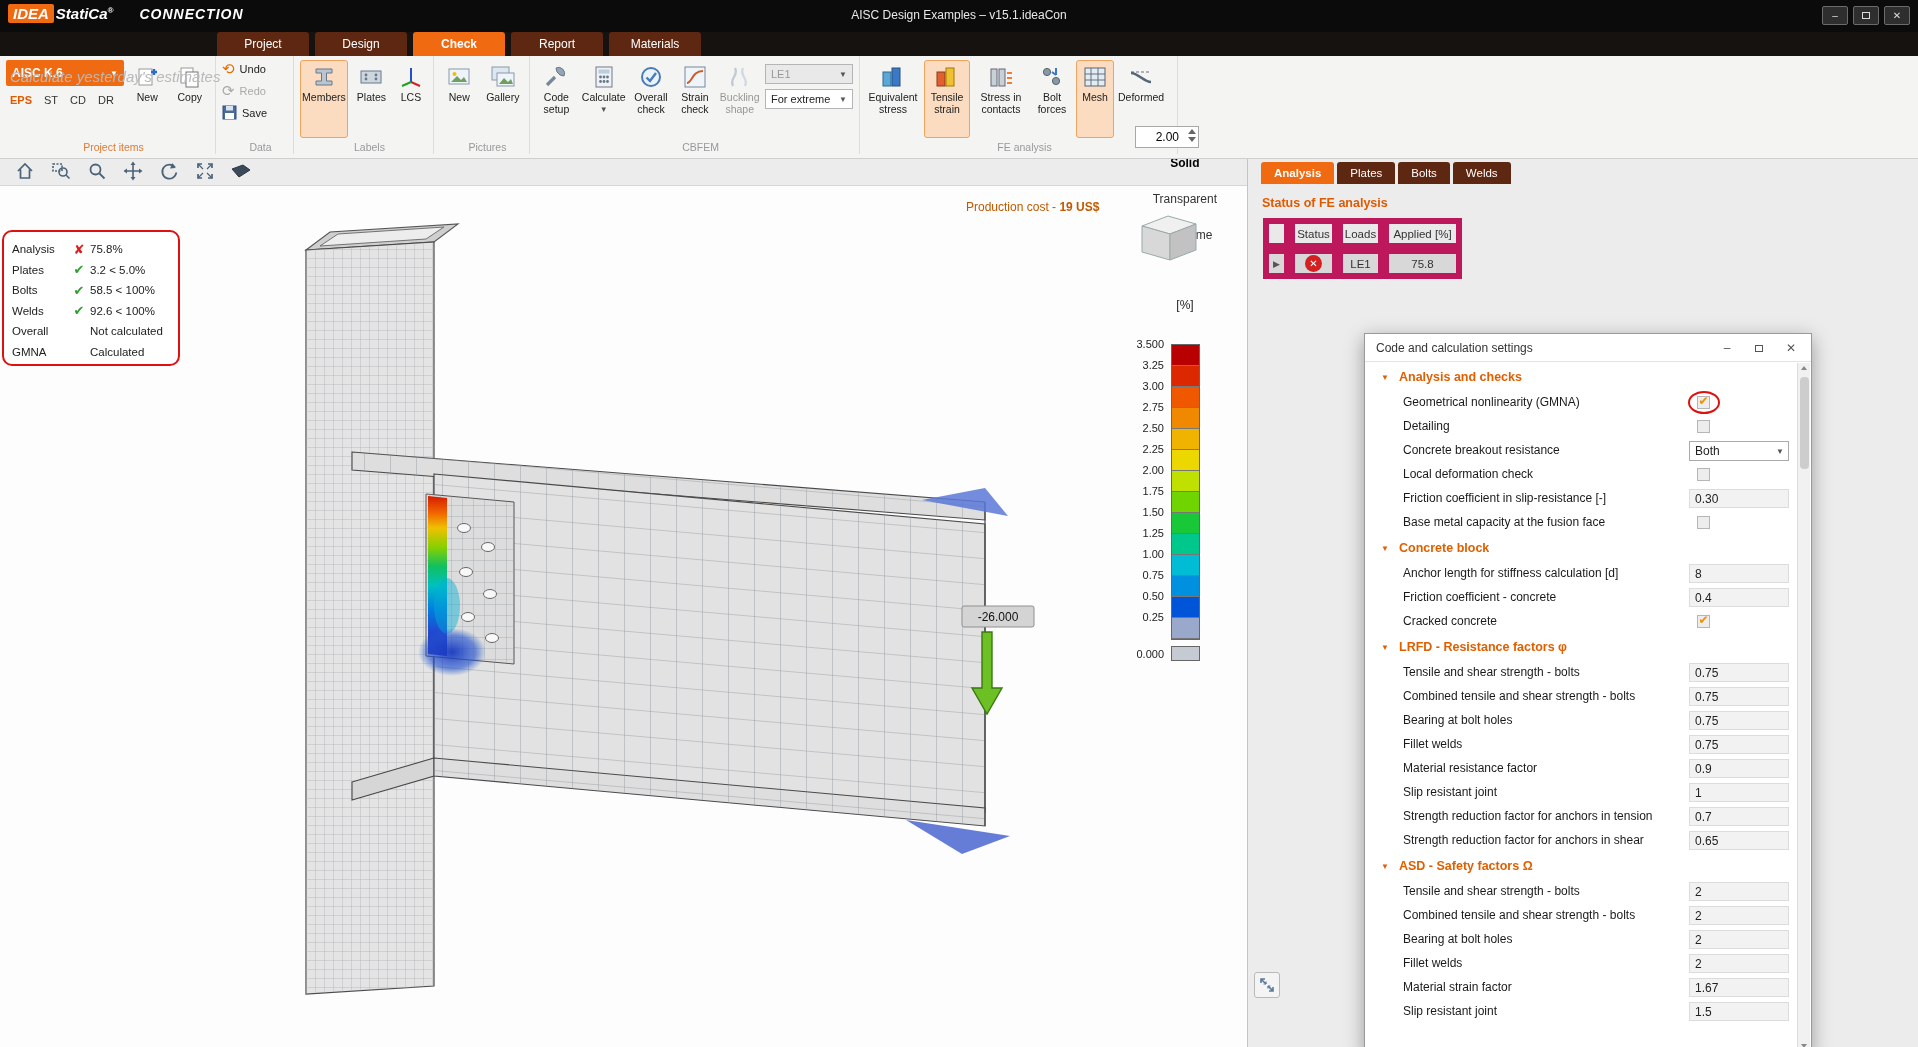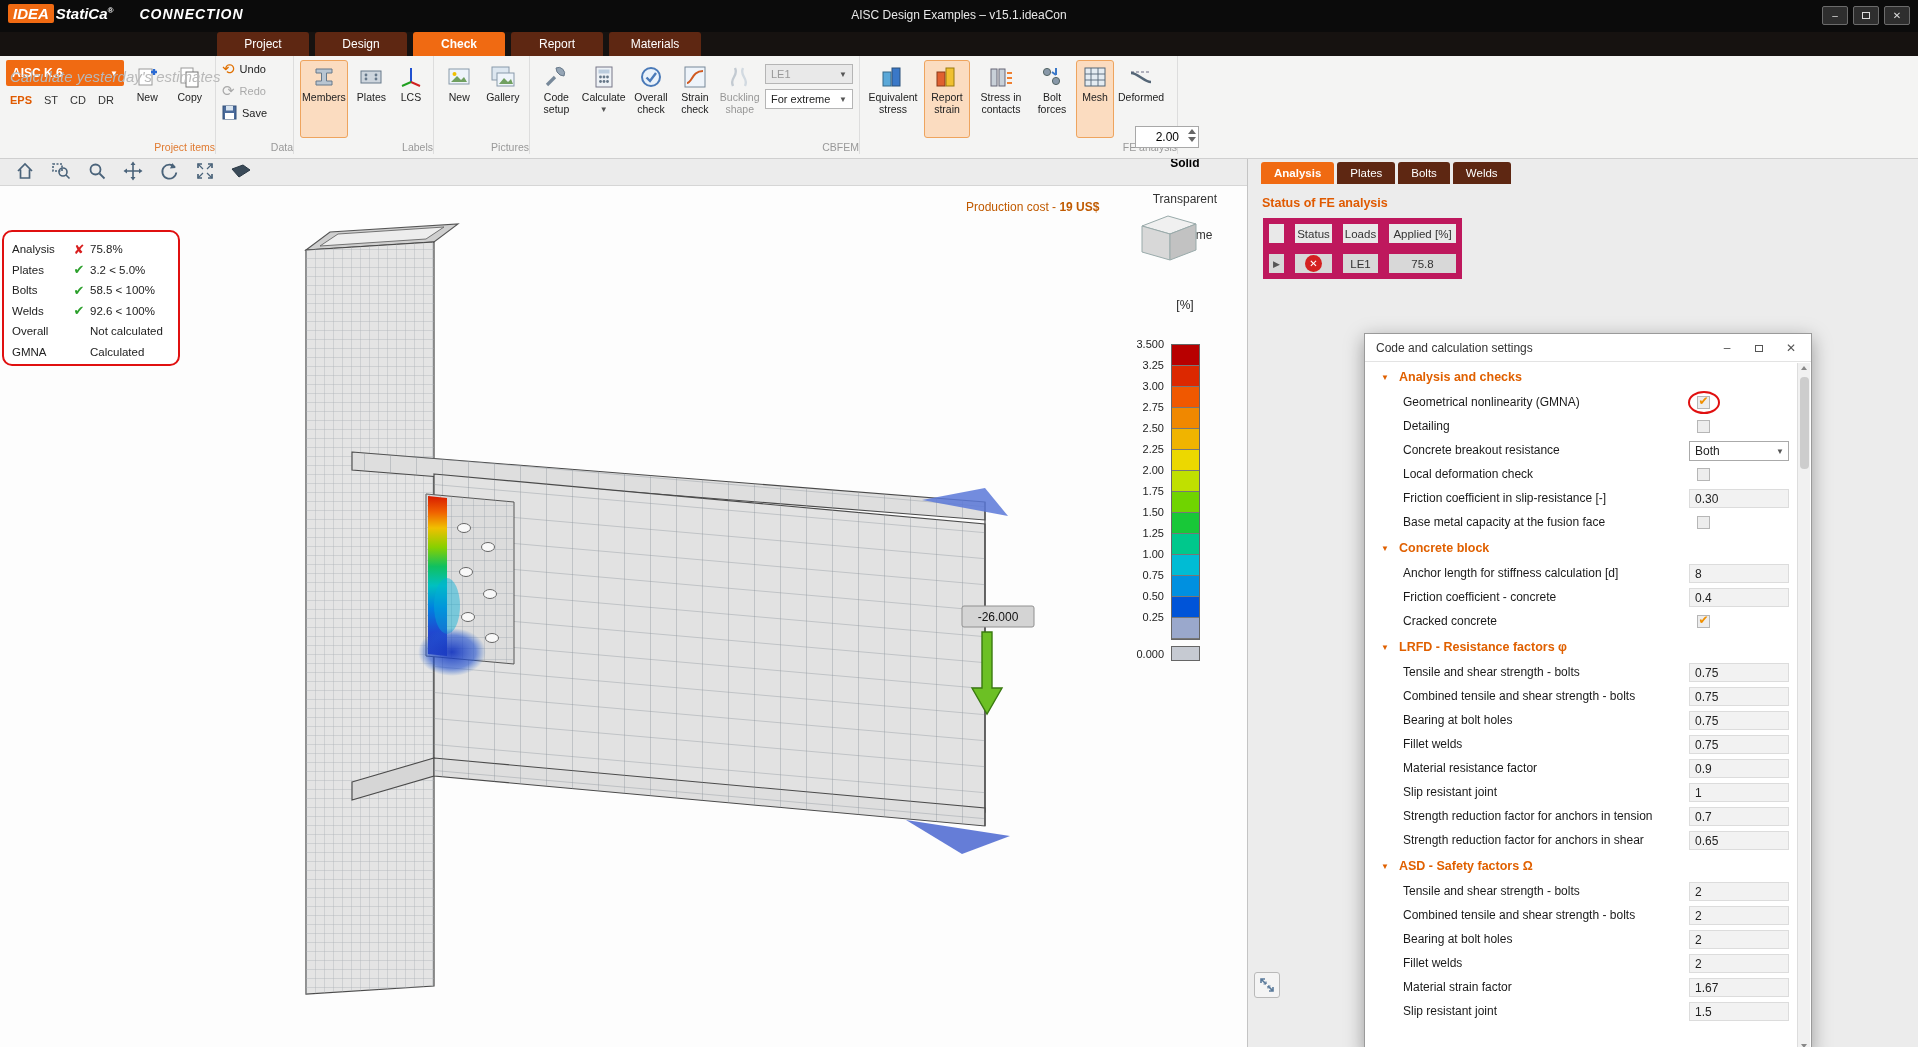--- a/index.html
+++ b/index.html
@@ -24,21 +24,21 @@
 
   
   .tabs { position:absolute; left:217px; top:0; height:24px; display:flex; gap:6px; }
   .tab { min-width:92px; padding:0 14px; height:24px; display:flex; align-items:center; justify-content:center;
          background:#5e2712; color:#fff; font-size:12px; border-radius:3px 3px 0 0; cursor:pointer; }
   .tab.active { background:#f06a12; font-weight:bold; }
 
   
   #ribbon { position:absolute; left:0; top:56px; width:1918px; height:103px; background:#f4f4f3; border-bottom:1px solid #cfcfcf; display:flex; z-index:20; }
   .rgroup { position:relative; height:98px; border-right:1px solid #ddd; padding:4px 6px 16px 6px; display:flex; gap:4px; }
-  .glabel { position:absolute; left:0; right:0; bottom:1px; text-align:right; font-size:10.5px; color:#999;padding-left:12px; }
+  .glabel { position:absolute; left:0; right:0; bottom:1px; text-align:center; font-size:10.5px; color:#999;padding-left:12px; }
   .glabel.orange { color:#e07a30; }
   .rbtn { width:54px; display:flex; flex-direction:column; align-items:center; padding-top:3px; gap:2px;
           font-size:10.5px; line-height:1.1; text-align:center; color:#222; border:1px solid transparent; border-radius:3px; cursor:pointer; }
   .rbtn.sel { background:#fbdcc0; border-color:#eea45e; }
   .rbtn.disabled { opacity:.45; }
   .ricon { width:26px; height:26px; display:flex; align-items:center; justify-content:center; }
   .smallbtn { display:flex; align-items:center; gap:5px; height:18px; font-size:11px; cursor:pointer; }
   .smallbtn.disabled { color:#aaa; }
   .aisc-box { width:118px; height:26px; background:#f06a12; color:#fff; font-weight:bold; font-size:12px;
               display:flex; align-items:center; padding:0 6px; justify-content:space-between; border-radius:2px; cursor:pointer; }
@@ -362,21 +362,21 @@
       </span>
       <span>Equivalent stress</span>
     </div>
     <div class="rbtn sel" style="width:46px">
       <span class="ricon">
         <svg width="26" height="26">
             <rect x="3" y="8" width="8" height="14" fill="#e06030" stroke="#8a3a1a"></rect>
             <rect x="12" y="4" width="8" height="18" fill="#f0c030" stroke="#9a7a10"></rect>
           </svg>
       </span>
-      <span>Report strain</span>
+      <span>Tensile strain</span>
     </div>
     <div class="rbtn">
       <span class="ricon">
         <svg width="26" height="26">
             <rect x="3" y="5" width="6" height="17" fill="#c8d0d8" stroke="#667"></rect>
             <rect x="11" y="5" width="6" height="17" fill="#c8d0d8" stroke="#667"></rect>
             <path d="M19 9 h5 M19 14 h5 M19 19 h5" stroke="#f08030" stroke-width="2"></path>
           </svg>
       </span>
       <span>Stress in contacts</span>

